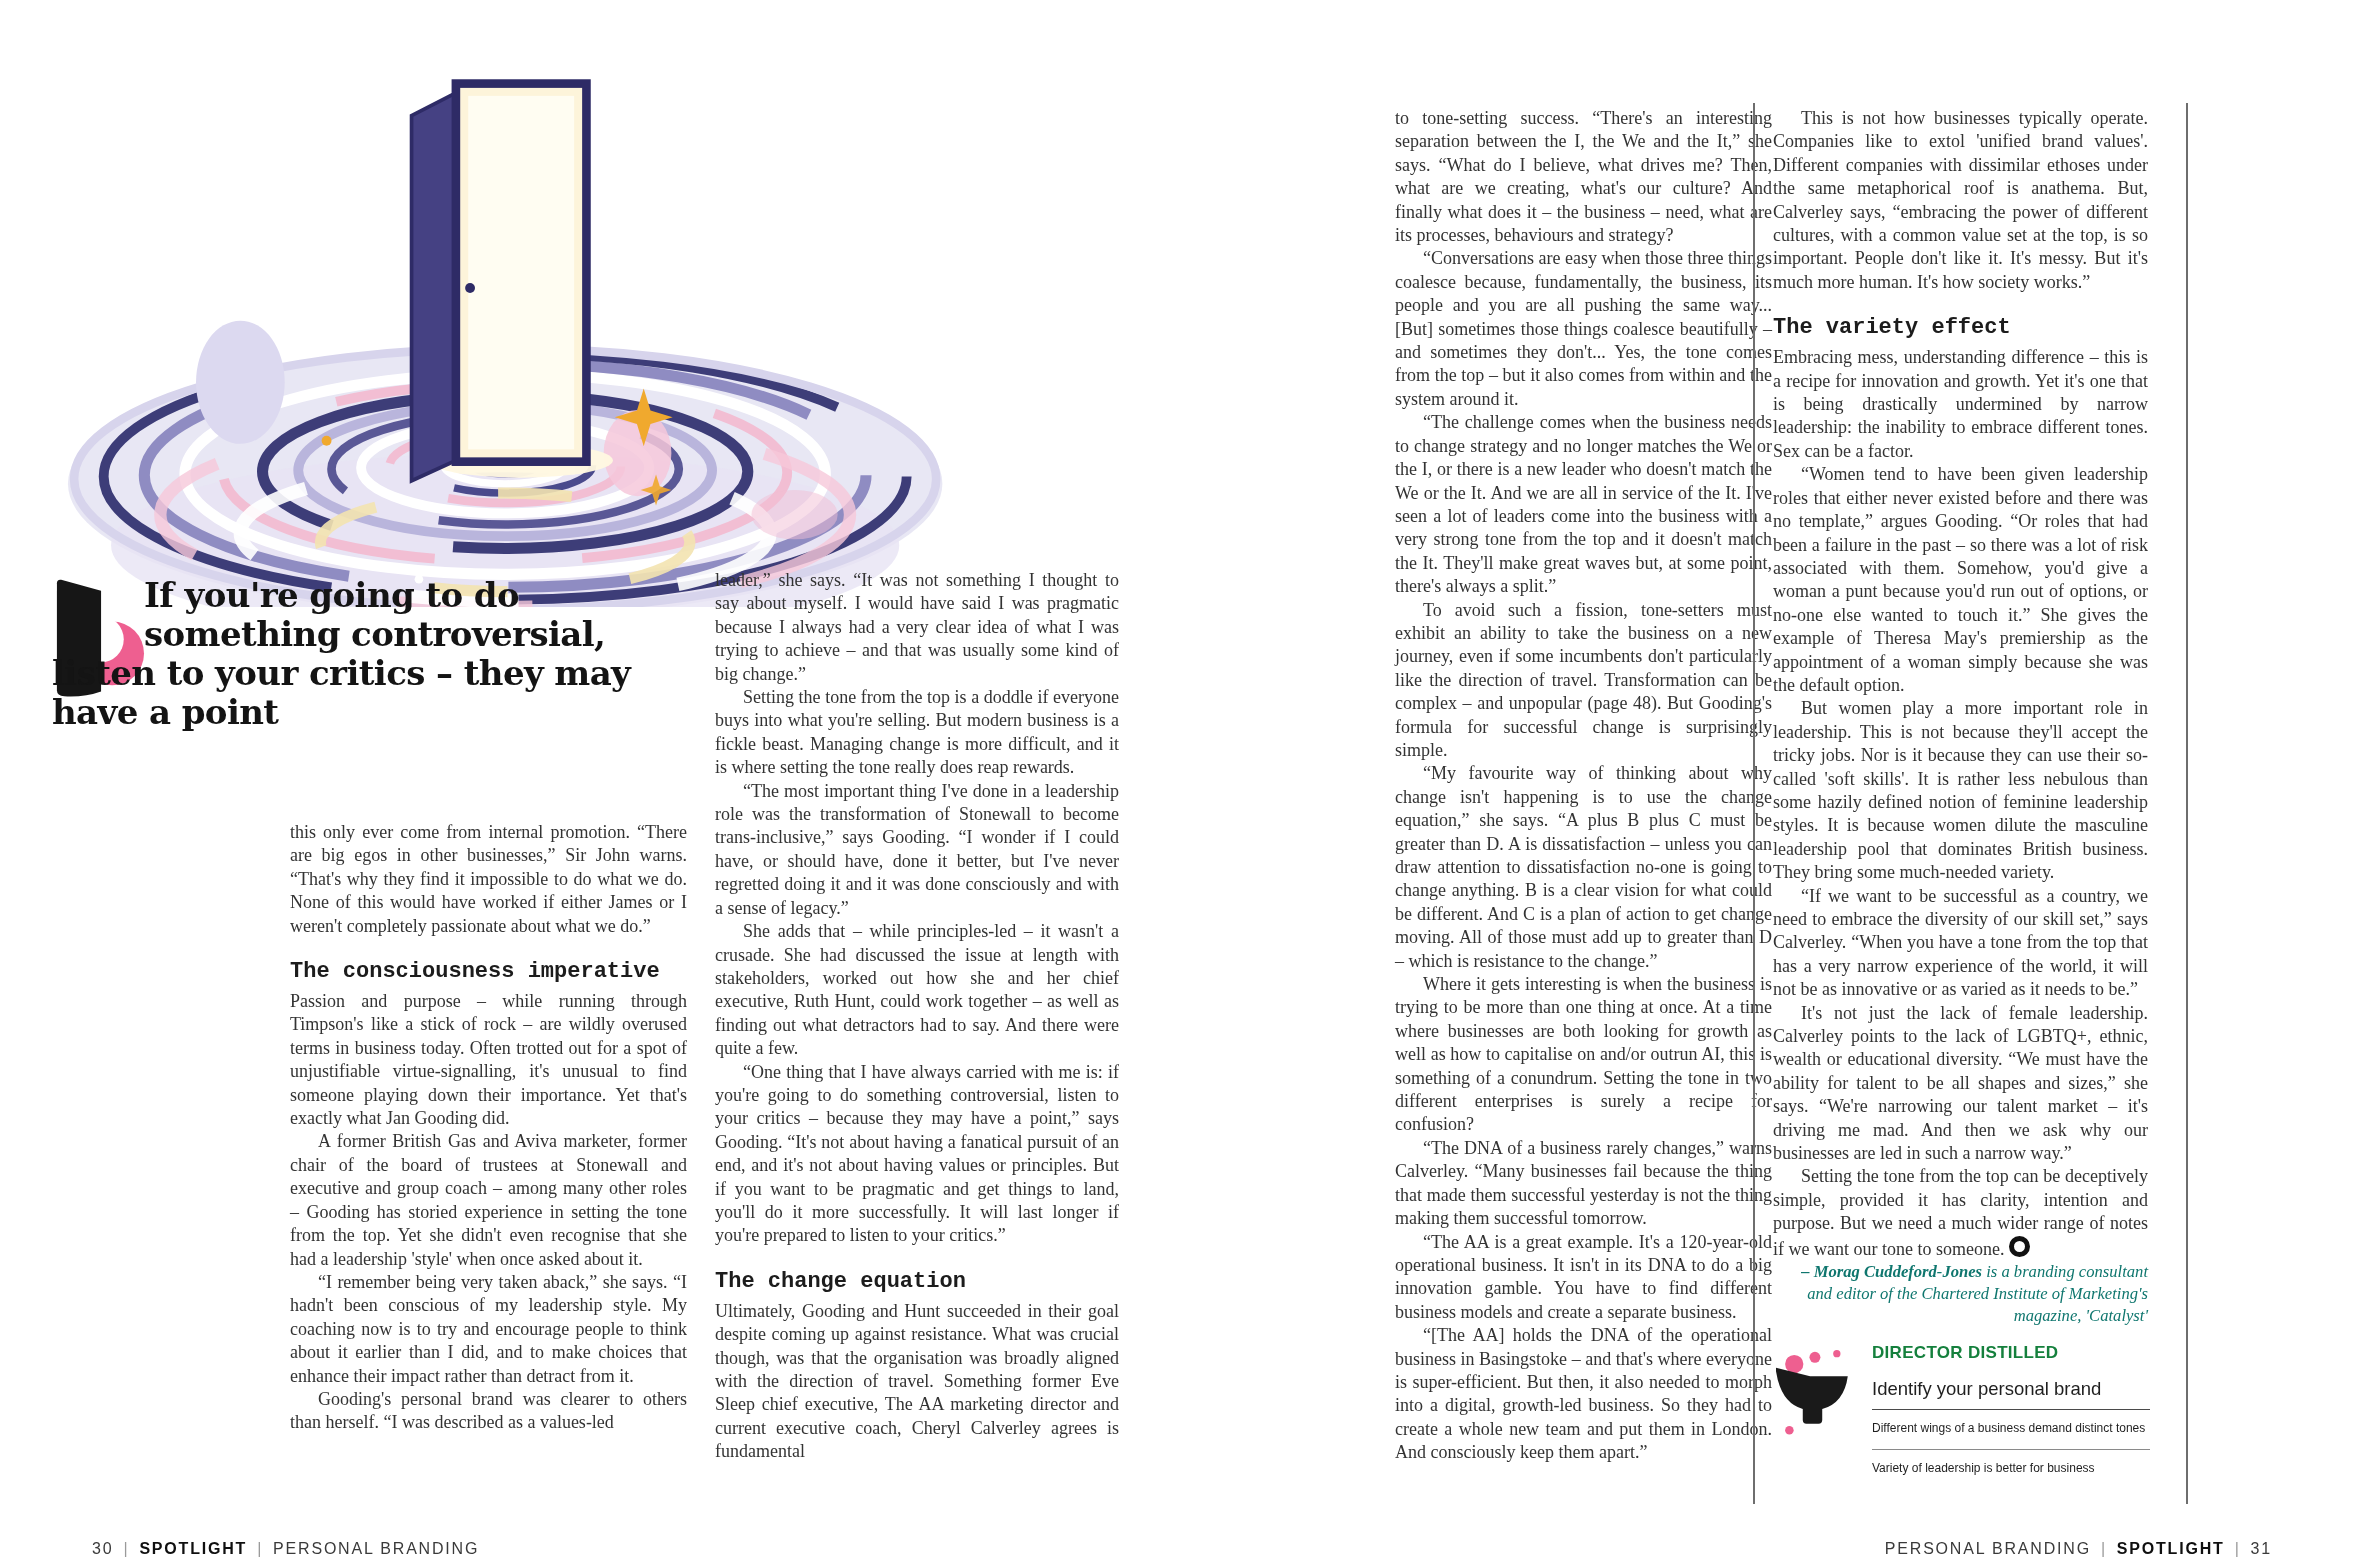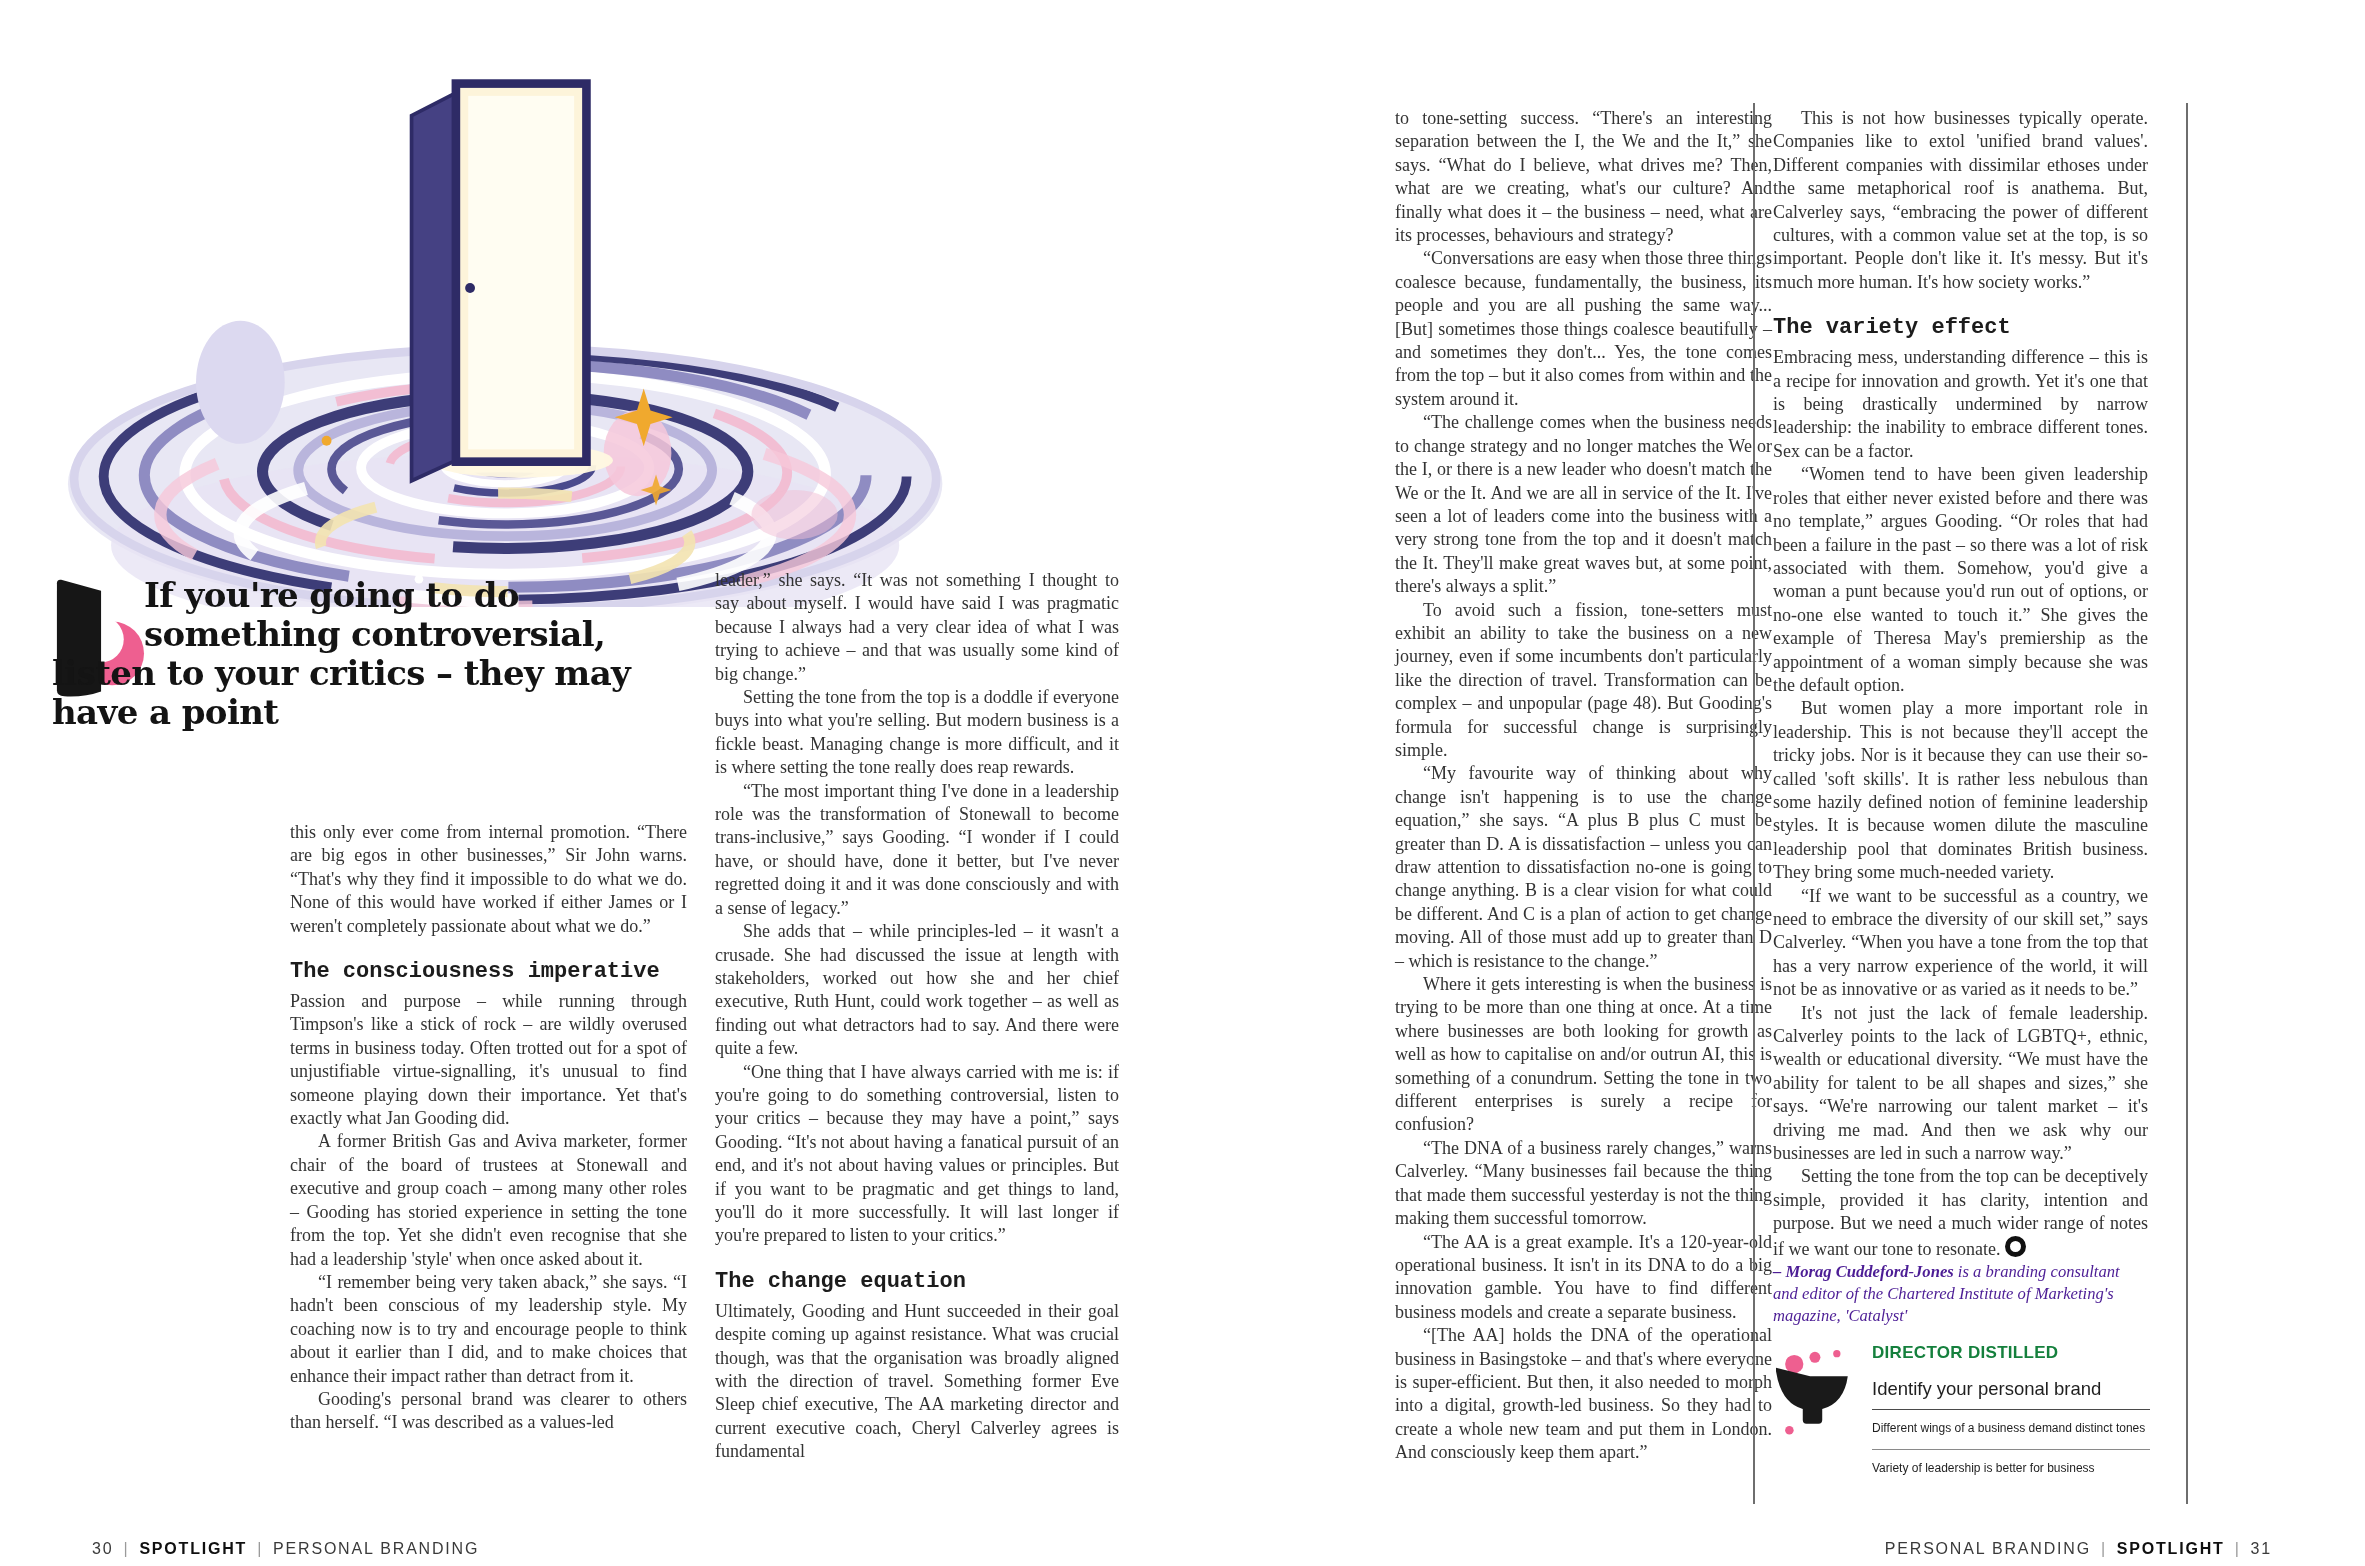--- a/index.html
+++ b/index.html
@@ -27,22 +27,22 @@
   .c3{left:1355px;top:107px;width:377px;margin-left:40px;}
   .c4{left:1773px;top:107px;width:375px;}
 
   .vrule{position:absolute;top:103px;height:1401px;width:1.8px;background:#6e6e6e;}
   .vr1{left:1753px;}
   .vr2{left:2186px;}
 
   .endmark{display:inline-block;width:11px;height:11px;border:5.5px solid #111;border-radius:50%;
            margin-left:5px;vertical-align:-2.5px;}
 
-  .credit{margin-top:21px;font-style:italic;font-size:16.6px;line-height:22px;color:#4c1d95;
-          text-align:left;text-indent:0;}
+  .credit{margin-top:21px;font-style:italic;font-size:16.6px;line-height:22px;color:#0f766e;
+          text-align:right;text-indent:0;}
   .credit b{font-weight:700;}
 
   
   .dd-box{position:absolute;left:1773px;top:1340px;width:377px;
           font-family:"Liberation Sans",sans-serif;color:#1a1a1a;}
   .dd-icon{position:absolute;left:2.5px;top:8.6px;width:73px;height:86px;}
   .dd-content{margin-left:99px;}
   .dd-title{font-weight:700;font-size:17px;line-height:25px;letter-spacing:0.3px;color:#15803d;}
   .dd-sub{font-size:18.5px;line-height:23.4px;margin-top:12px;color:#1f1f1f;}
   .dd-rule{border:none;border-top:1.2px solid #4a4a4a;margin:8.6px 0 0 0;}
@@ -145,21 +145,21 @@
 
   <div class="col c4">
     <p class="ind">This is not how businesses typically operate. Companies like to extol 'unified brand values'. Different companies with dissimilar ethoses under the same metaphorical roof is anathema. But, Calverley says, “embracing the power of different cultures, with a common value set at the top, is so important. People don't like it. It's messy. But it's much more human. It's how society works.”</p>
     <h3>The variety effect</h3>
     <p>Embracing mess, understanding difference – this is a recipe for innovation and growth. Yet it's one that is being drastically undermined by narrow leadership: the inability to embrace different tones. Sex can be a factor.</p>
     <p class="ind">“Women tend to have been given leadership roles that either never existed before and there was no template,” argues Gooding. “Or roles that had been a failure in the past – so there was a lot of risk associated with them. Somehow, you'd give a woman a punt because you'd run out of options, or no-one else wanted to touch it.” She gives the example of Theresa May's premiership as the appointment of a woman simply because she was the default option.</p>
     <p class="ind">But women play a more important role in leadership. This is not because they'll accept the tricky jobs. Nor is it because they can use their so-called 'soft skills'. It is rather less nebulous than some hazily defined notion of feminine leadership styles. It is because women dilute the masculine leadership pool that dominates British business. They bring some much-needed variety.</p>
     <p class="ind">“If we want to be successful as a country, we need to embrace the diversity of our skill set,” says Calverley. “When you have a tone from the top that has a very narrow experience of the world, it will not be as innovative or as varied as it needs to be.”</p>
     <p class="ind">It's not just the lack of female leadership. Calverley points to the lack of LGBTQ+, ethnic, wealth or educational diversity. “We must have the ability for talent to be all shapes and sizes,” she says. “We're narrowing our talent market – it's driving me mad. And then we ask why our businesses are led in such a narrow way.”</p>
     <p class="ind">
-      <span>Setting the tone from the top can be deceptively simple, provided it has clarity, intention and purpose. But we need a much wider range of notes if we want our tone to resonate.</span><span class="endmark"></span>
+      <span>Setting the tone from the top can be deceptively simple, provided it has clarity, intention and purpose. But we need a much wider range of notes if we want our tone to someone.</span><span class="endmark"></span>
     </p>
     <p class="credit">
       <b>– Morag Cuddeford-Jones</b><span> is a branding consultant and editor of the Chartered Institute of Marketing's magazine, 'Catalyst'</span>
     </p>
   </div>
 
   <div class="vrule vr1"></div>
   <div class="vrule vr2"></div>
 
   <div class="dd-box">

